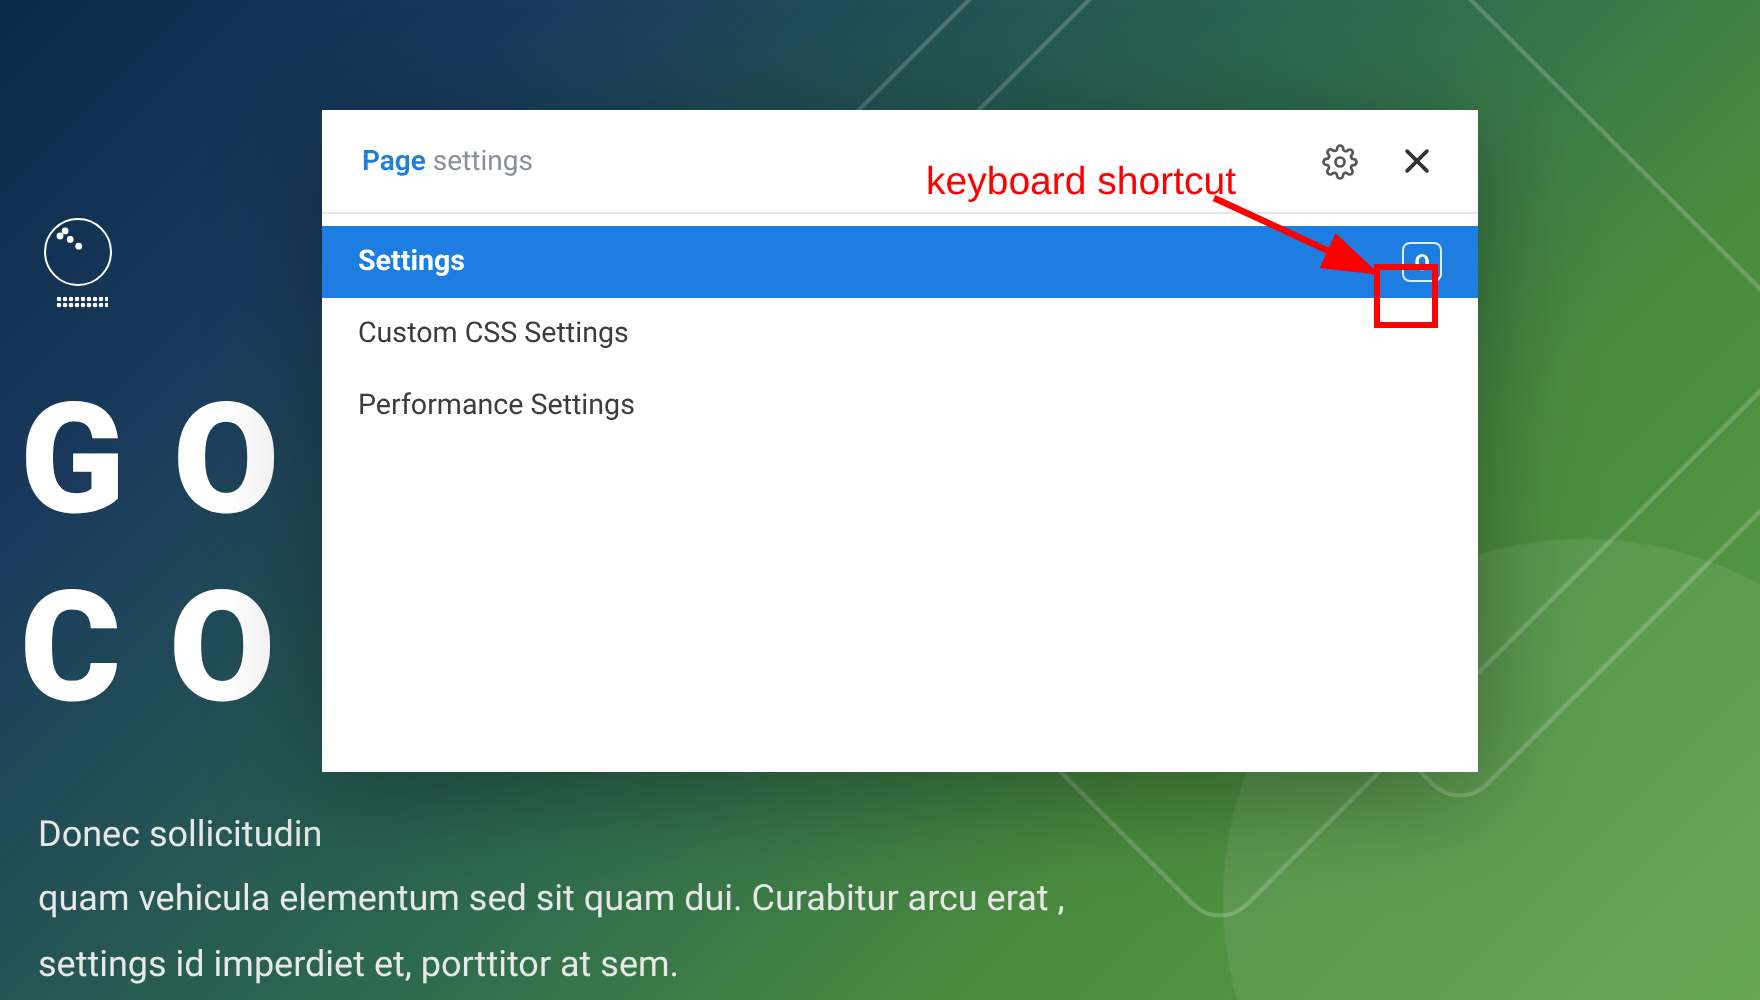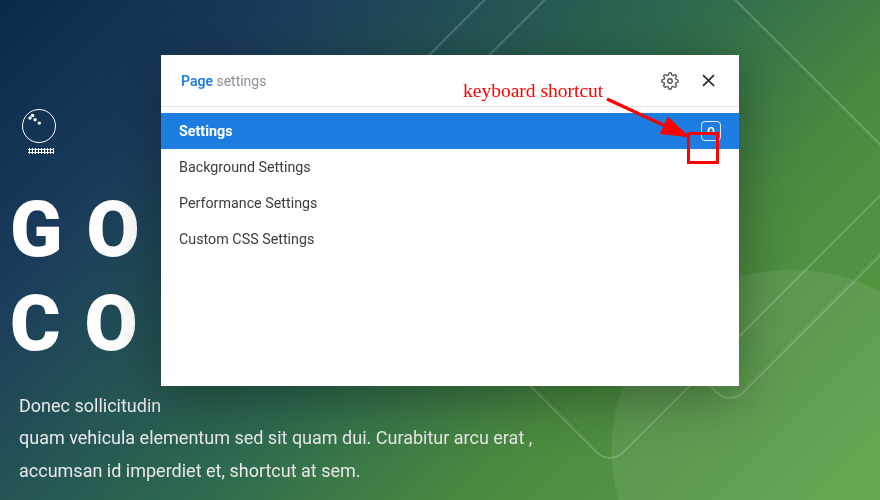--- a/index.html
+++ b/index.html
@@ -69,21 +69,21 @@
       top: 184px;
       color: #fff;
       font-weight: 900;
       font-size: 77px;
       letter-spacing: 24px;
       line-height: 1.22;
     }
     .para {
       position: absolute;
       left: 19px;
-      top: 390px;
+      top: 402px;
       font-size: 18px;
       color: #e8e8e8;
       line-height: 1.8;
       max-width: 700px;
     }
     .modal {
       position: absolute;
       left: 161px;
       top: 55px;
       width: 578px;
@@ -138,21 +138,21 @@
       height: 32px;
       border: 3px solid #ff0000;
       pointer-events: none;
     }
     .annotation {
       position: absolute;
       left: 463px;
       top: 80px;
       color: #ff0000;
       font-size: 19.5px;
-      font-family: Liberation Serif, serif;
+      font-family: Liberation Sans, sans-serif;
     }
     .arrow {
       position: absolute;
       left: 605px;
       top: 97px;
       width: 93px;
       height: 45px;
       pointer-events: none;
     }
   </style>
@@ -166,21 +166,21 @@
 <div class="logo-dots"></div>
 
 <div class="hero">
   <div>GOI</div>
   <div>COU</div>
 </div>
 
 <div class="para">
   <div>Donec sollicitudin</div>
   <div>quam vehicula elementum sed sit quam dui. Curabitur arcu erat ,</div>
-  <div>accumsan id imperdiet et, shortcut at sem.</div>
+  <div>settings id imperdiet et, porttitor at sem.</div>
 </div>
 
 <div class="modal">
   <div class="modal-header">
     <div class="modal-title">
       <span class="hl">Page</span><span> settings</span>
     </div>
     <div class="header-icons">
       <span class="icon-btn gear-icon">
         <svg width="18" height="18" viewBox="0 0 24 24" fill="none" stroke="#555" stroke-width="1.8">
@@ -195,27 +195,24 @@
         </svg>
       </span>
     </div>
   </div>
   <div class="list">
     <div class="row active">
       <span>Settings</span>
       <span class="shortcut-badge">O</span>
     </div>
     <div class="row">
-      <span>Background Settings</span>
+      <span>Custom CSS Settings</span>
     </div>
     <div class="row">
       <span>Performance Settings</span>
-    </div>
-    <div class="row">
-      <span>Custom CSS Settings</span>
     </div>
   </div>
 </div>
 
 <div class="annotation">keyboard shortcut</div>
 
 <svg class="arrow" viewBox="0 0 93 45">
   <defs>
     <marker id="ah" markerWidth="10" markerHeight="10" refX="8" refY="3" orient="auto">
       <path d="M0,0 L9,3 L0,6 Z" fill="#ff0000"></path>

